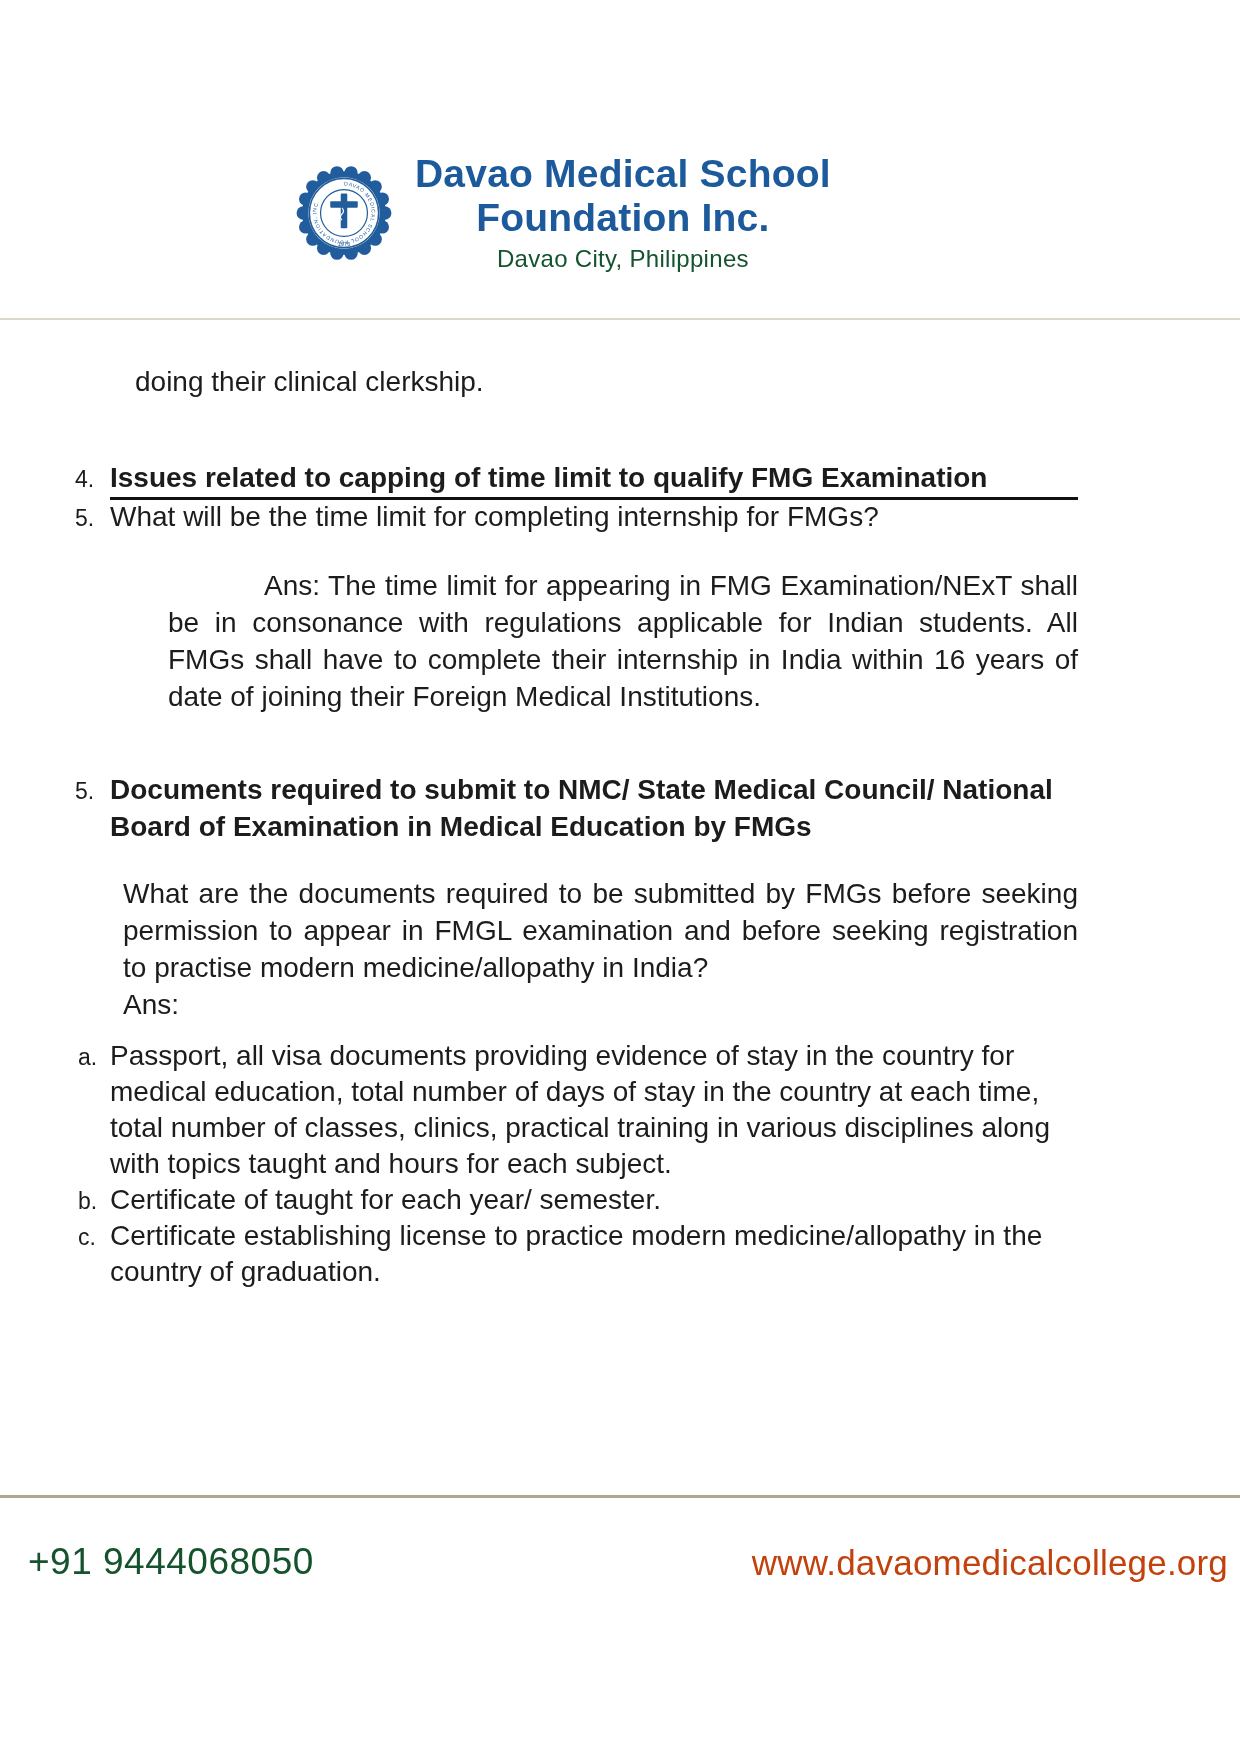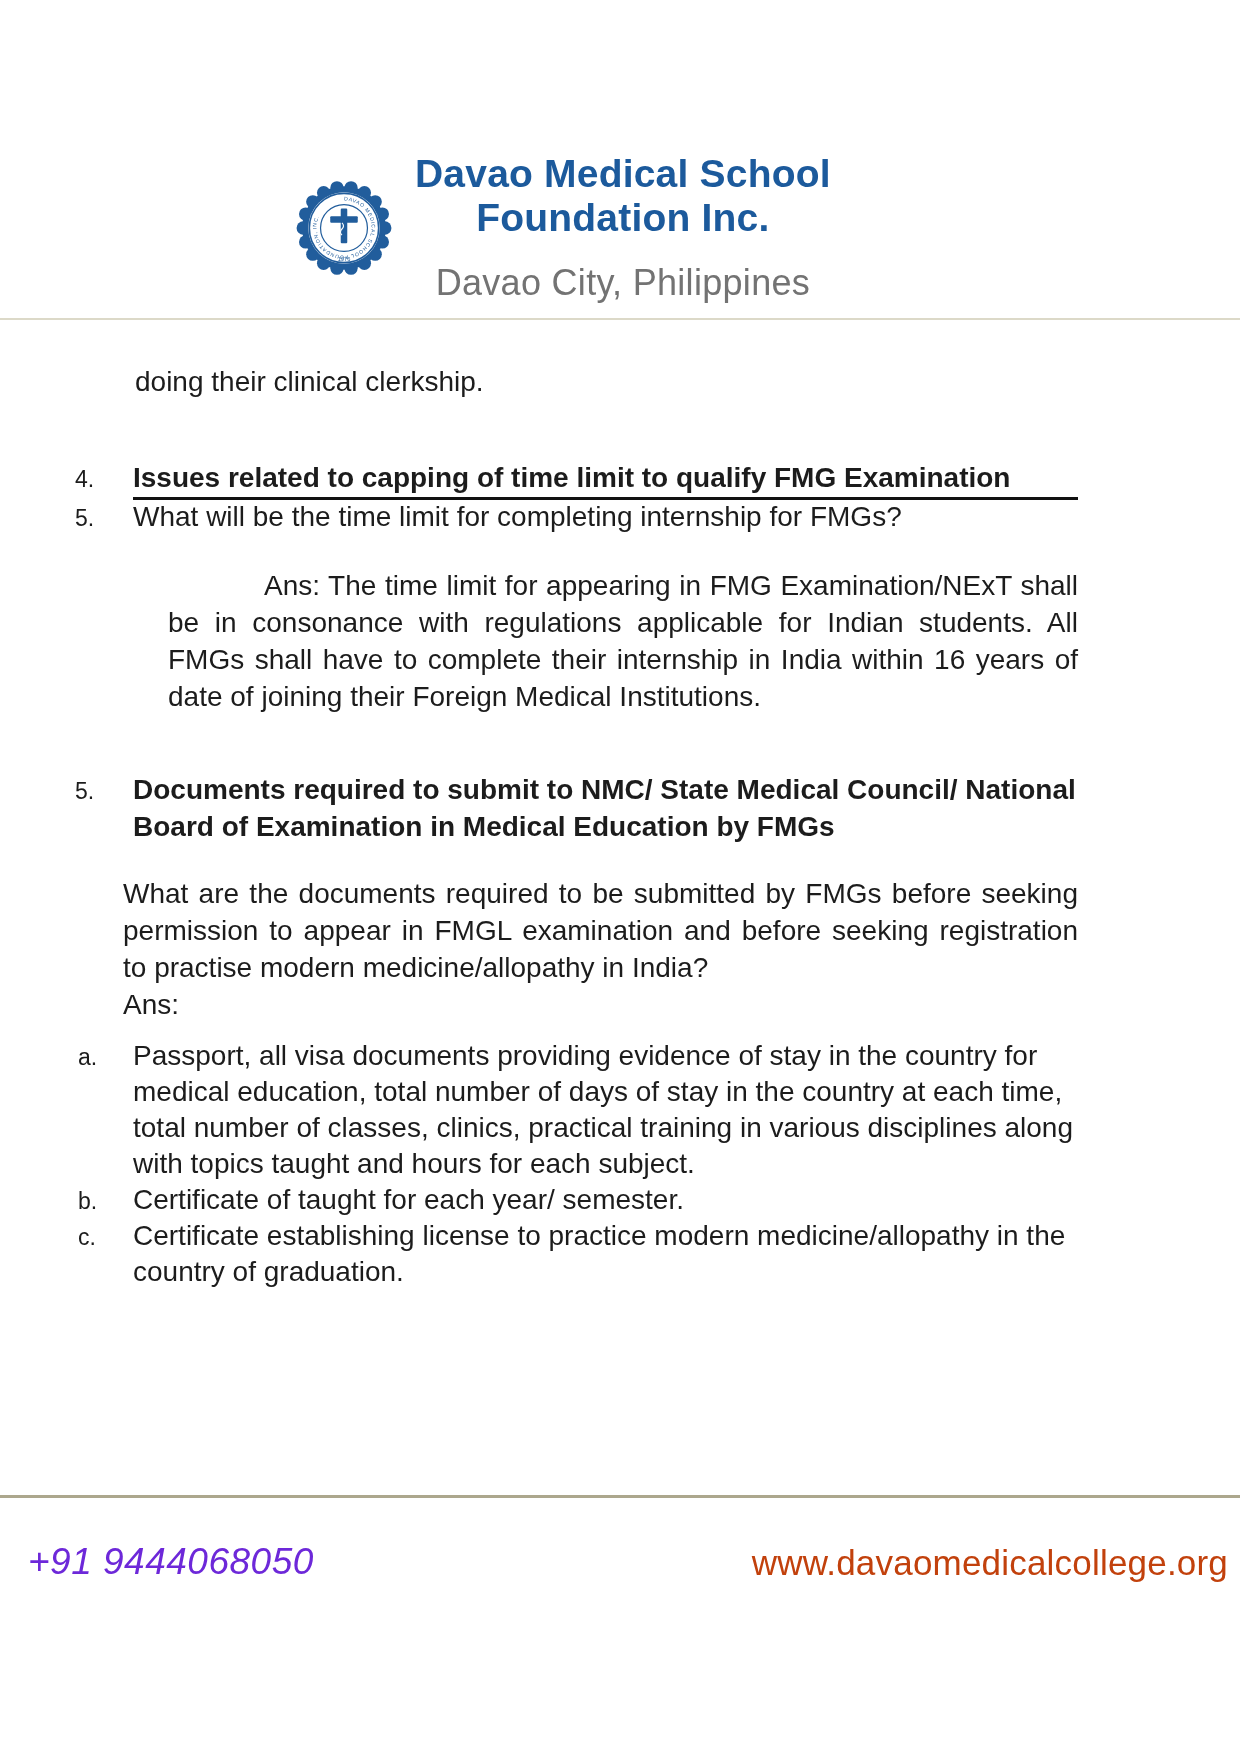--- a/index.html
+++ b/index.html
@@ -18,38 +18,38 @@
     position:absolute; top:152px; left:293px;
     display:flex; align-items:center; gap:20px;
   }
   .logo-wrap { width:102px; height:102px; flex:none; }
   .header-text { display:flex; flex-direction:column;text-align:center; }
   .org-title {
     font-size:39px; font-weight:bold; color:#1c5a9c;
     line-height:44px; letter-spacing:0.2px;
   }
   .org-subtitle {
-    font-size:36px; color:#737373; margin-top:22px; letter-spacing:0.3px;
+    font-size:24px; color:#14532d; margin-top:5px; letter-spacing:0.3px;
   }
 
   .divider { position:absolute; left:0; width:1240px; }
   .divider-top { top:318px; height:2px; background:#dcd9c8; }
   .divider-bottom { top:1495px; height:3px; background:#aca78d; }
 
   
   .intro {
     position:absolute; top:366px; left:135px;
     font-size:28px;
   }
 
   .li { display:flex; align-items:baseline; }
   .li .marker {
     flex:none; width:35px; font-size:23px; color:#1c1c1c;
   }
-  .li .li-text { font-size:28px;margin-left:23px; }
+  .li .li-text { font-size:28px; }
 
   .item4 { position:absolute; top:462px; left:75px; width:1003px; }
   .item4 .li-text {
     flex:1; font-weight:bold;
     border-bottom:3px solid #111;
     padding-bottom:3px;
   }
   .item5 { position:absolute; top:501px; left:75px; width:1003px; }
 
   .answer1 {
@@ -68,21 +68,21 @@
   .question-block .question { text-align:justify; }
 
   .docs-list { position:absolute; top:1038px; left:78px; width:1000px; }
   .docs-list .li { align-items:baseline; }
   .docs-list .marker { width:32px; font-size:23px; }
   .docs-list .li-text { flex:1; line-height:36px; }
 
   
   .footer-phone {
     position:absolute; top:1541px; left:28px;
-    font-size:37px; color:#6d28d9; letter-spacing:0.5px;font-style:italic;
+    font-size:37px; color:#14532d; letter-spacing:0.5px;
   }
   .footer-web {
     position:absolute; top:1543px; right:12px;
     font-size:35px; color:#c2410c; letter-spacing:0.2px;
   }
 </style>
 </head>
 <body>
 
 <div class="page">

